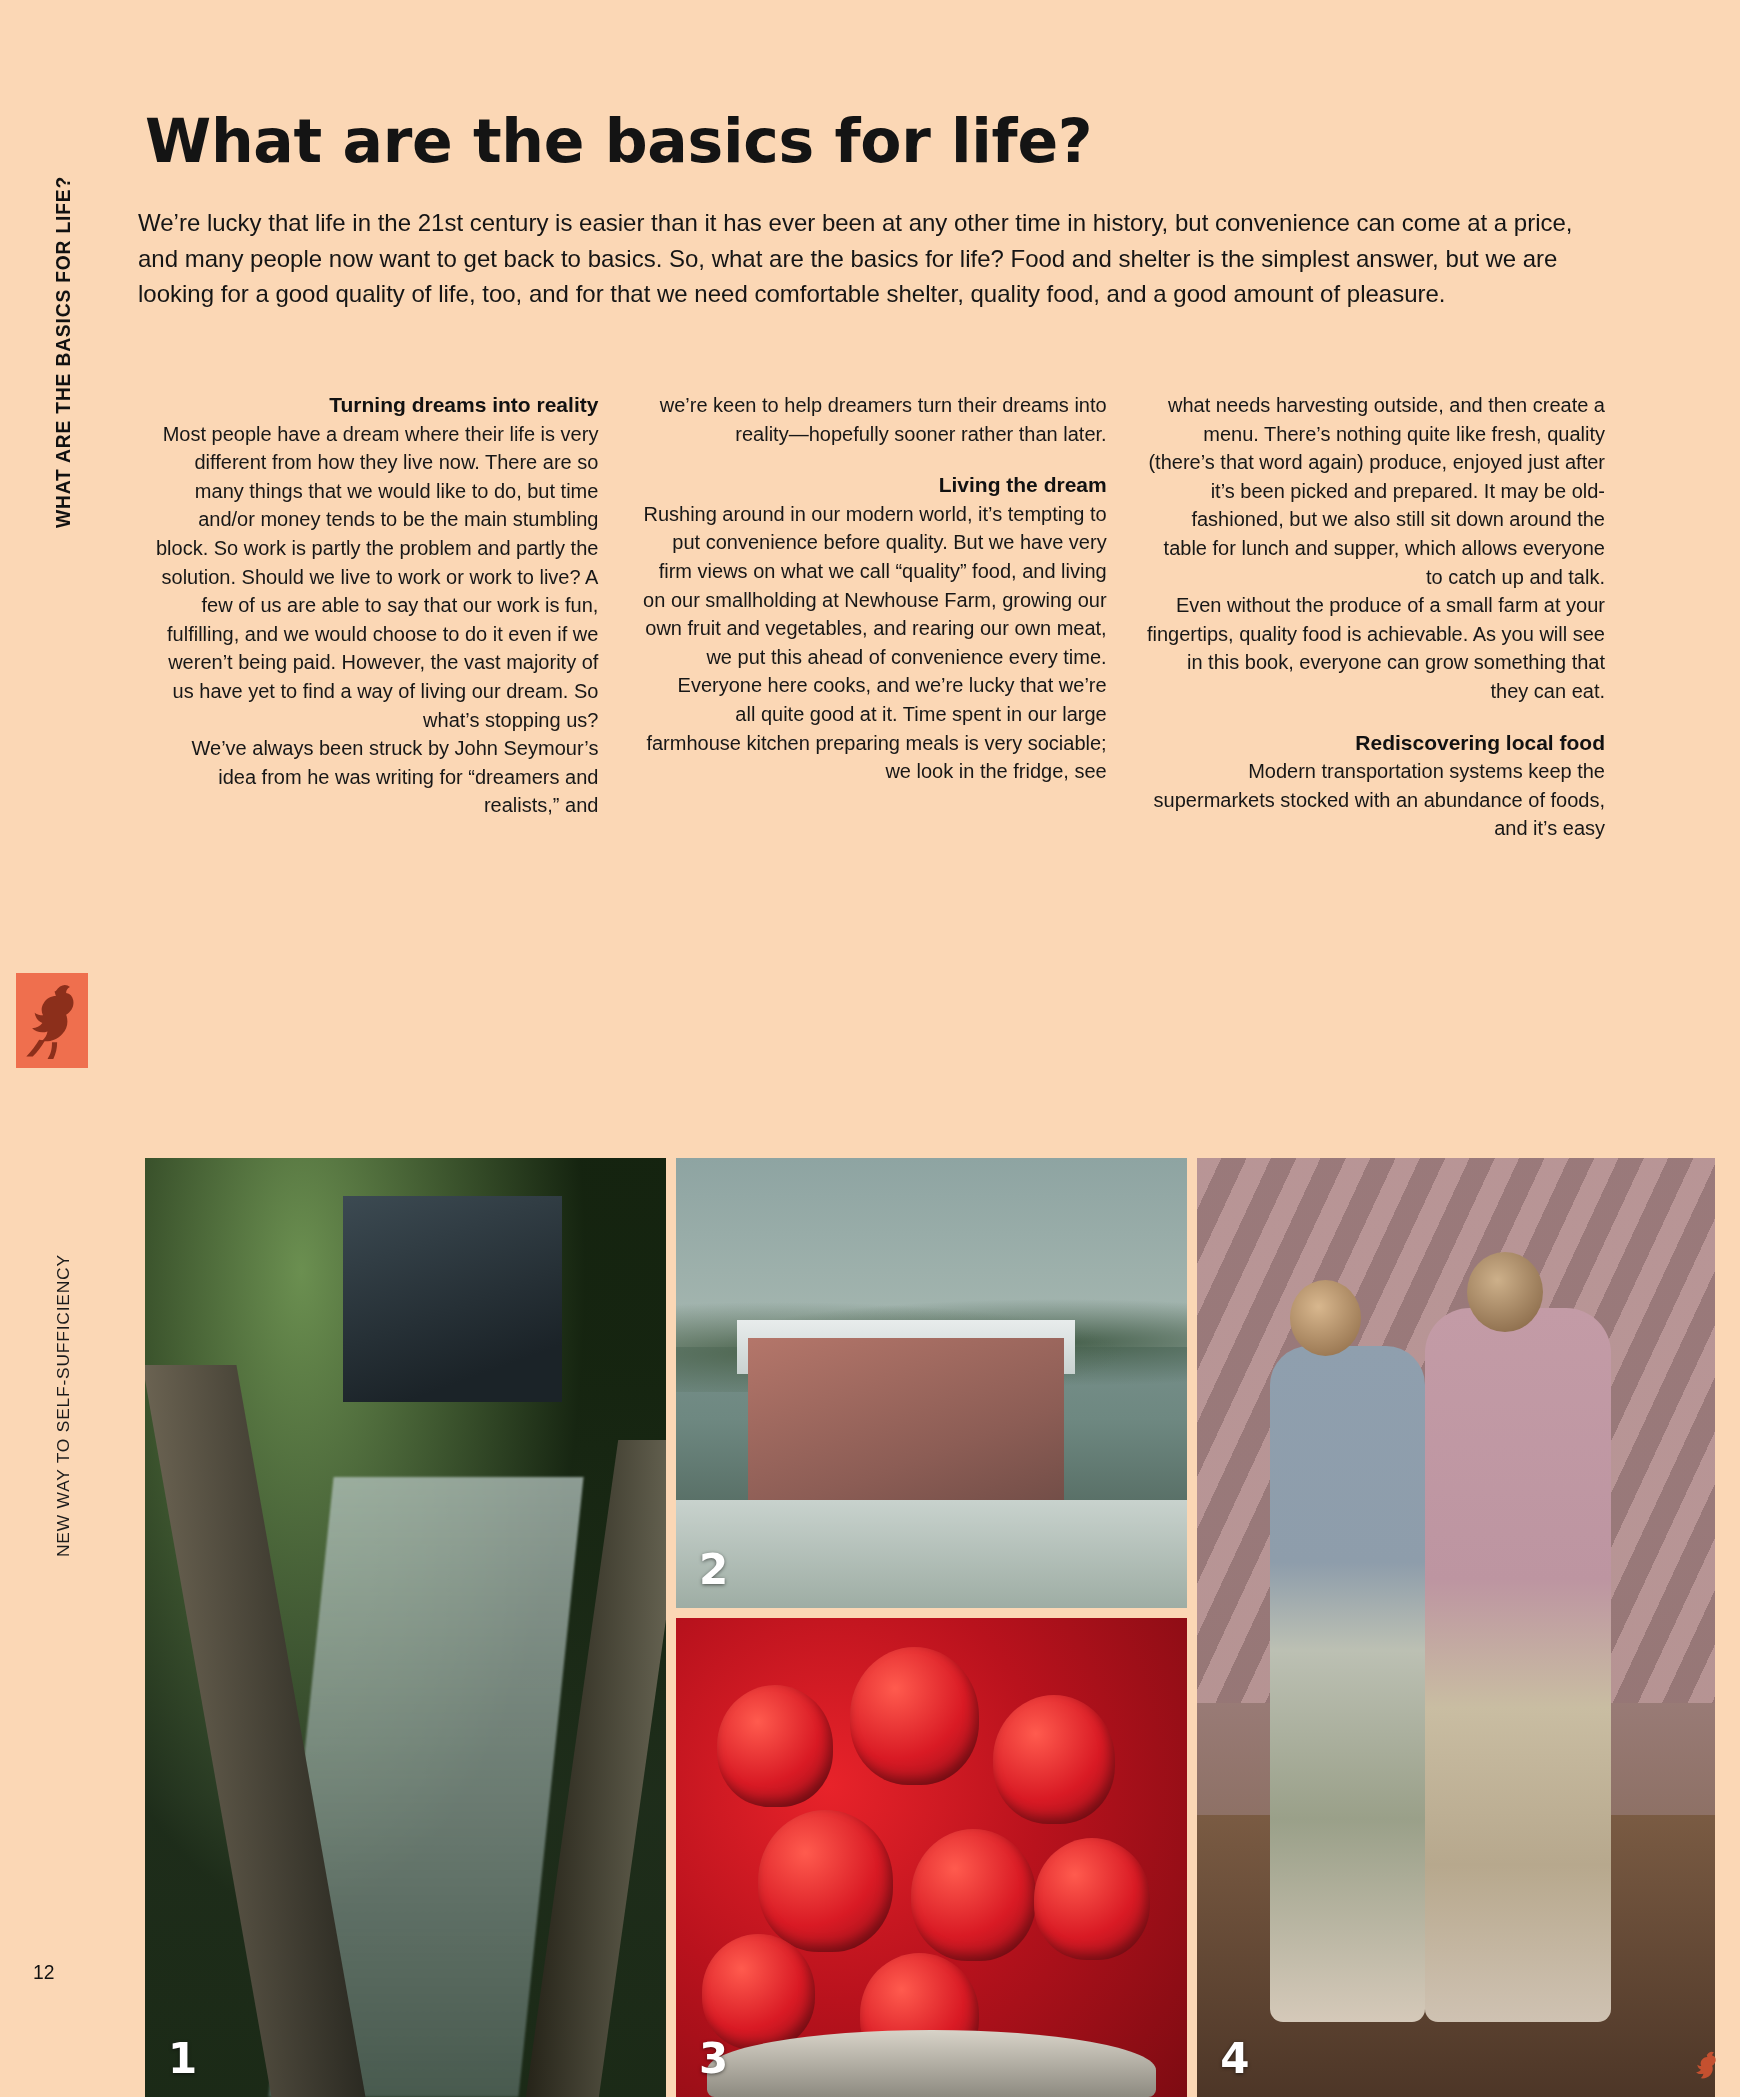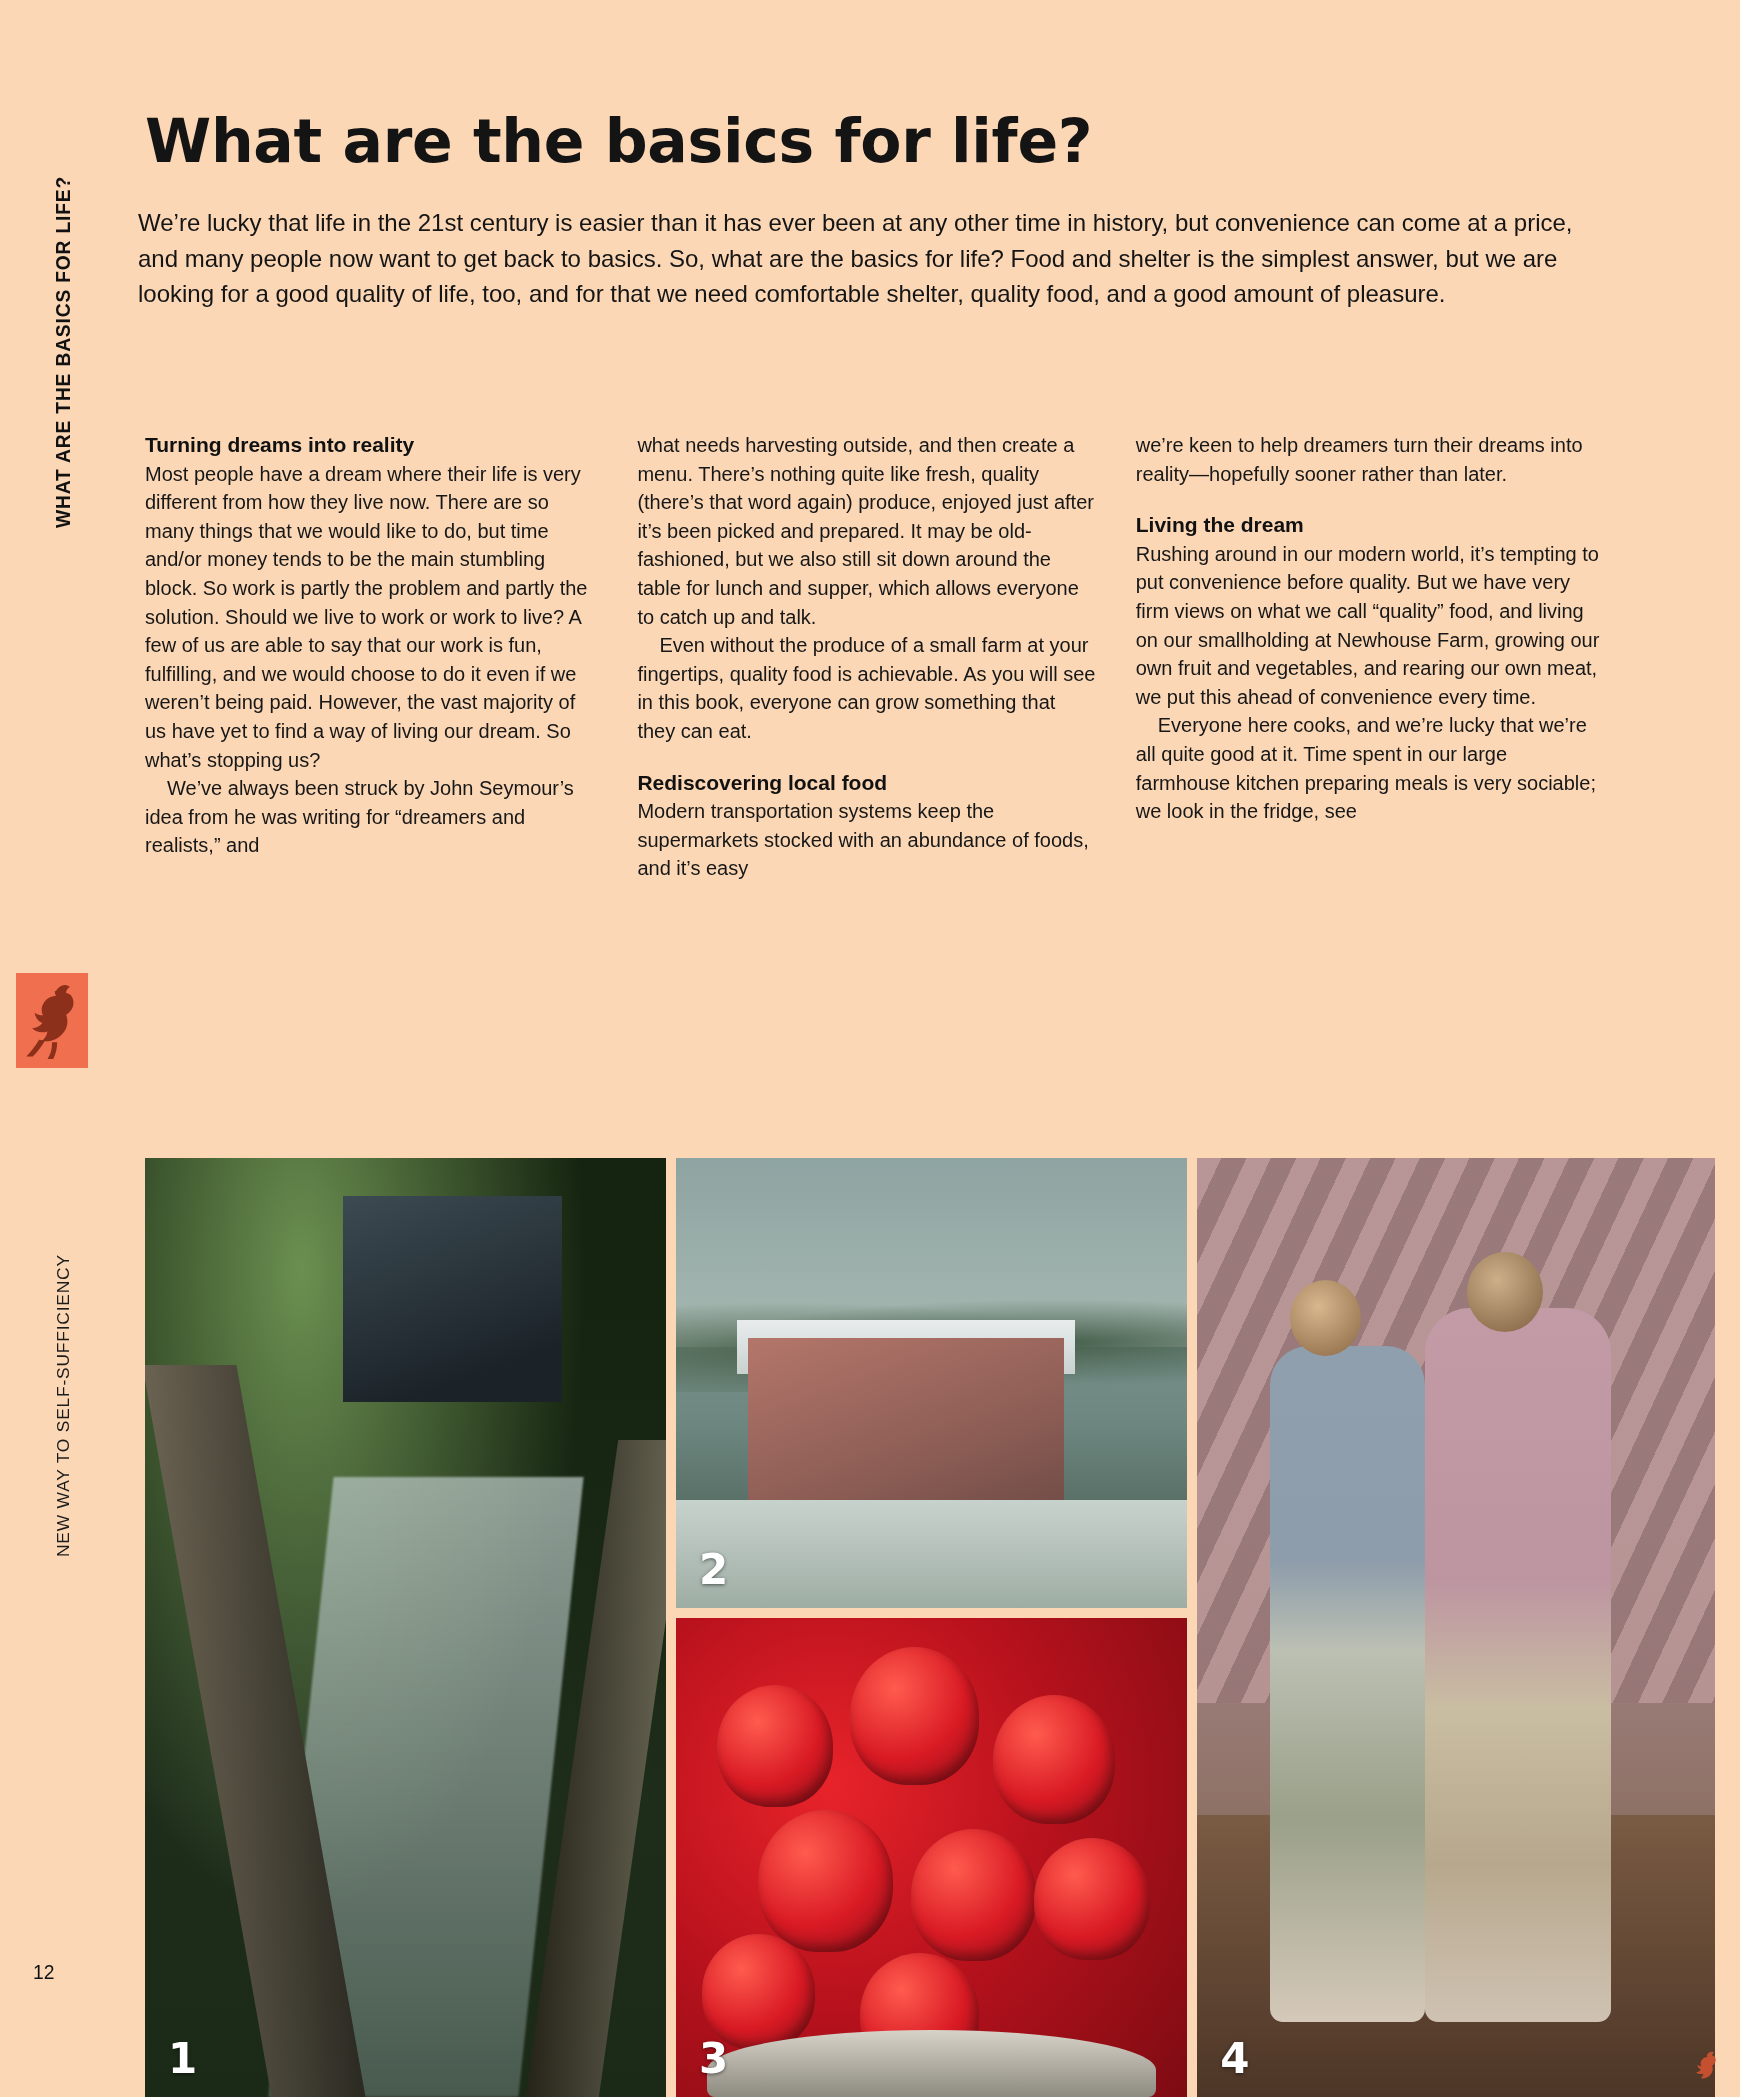--- a/index.html
+++ b/index.html
@@ -91,24 +91,25 @@
     width: 1460px;
     font-size: 24px;
     line-height: 1.48;
     color: #151515;
   }
 
   
   .cols {
     position: absolute;
     left: 145px;
-    top: 431px;
+    top: 391px;
     width: 1460px;
     display: flex;
     gap: 0;
+    text-align: right;
   }
   .col {
     width: 457px;
     margin-right: 39px;
     font-size: 20px;
     line-height: 1.43;
     color: #171717;
   }
   .col:last-child { margin-right: 0; }
   .col h3 {
@@ -263,34 +264,34 @@
   <p class="standfirst">We’re lucky that life in the 21st century is easier than it has ever been at any other time in history, but convenience can come at a price, and many people now want to get back to basics. So, what are the basics for life? Food and shelter is the simplest answer, but we are looking for a good quality of life, too, and for that we need comfortable shelter, quality food, and a good amount of pleasure.</p>
 
   <div class="cols">
 
     <div class="col col-1">
       <h3>Turning dreams into reality</h3>
       <p>Most people have a dream where their life is very different from how they live now. There are so many things that we would like to do, but time and/or money tends to be the main stumbling block. So work is partly the problem and partly the solution. Should we live to work or work to live? A few of us are able to say that our work is fun, fulfilling, and we would choose to do it even if we weren’t being paid. However, the vast majority of us have yet to find a way of living our dream. So what’s stopping us?</p>
       <p class="indent">We’ve always been struck by John Seymour’s idea from he was writing for “dreamers and realists,” and</p>
     </div>
 
+    <div class="col col-2">
+      <p>we’re keen to help dreamers turn their dreams into reality—hopefully sooner rather than later.</p>
+      <div class="spacer"></div>
+      <h3>Living the dream</h3>
+      <p>Rushing around in our modern world, it’s tempting to put convenience before quality. But we have very firm views on what we call “quality” food, and living on our smallholding at Newhouse Farm, growing our own fruit and vegetables, and rearing our own meat, we put this ahead of convenience every time.</p>
+      <p class="indent">Everyone here cooks, and we’re lucky that we’re all quite good at it. Time spent in our large farmhouse kitchen preparing meals is very sociable; we look in the fridge, see</p>
+    </div>
+
     <div class="col col-3">
       <p>what needs harvesting outside, and then create a menu. There’s nothing quite like fresh, quality (there’s that word again) produce, enjoyed just after it’s been picked and prepared. It may be old-fashioned, but we also still sit down around the table for lunch and supper, which allows everyone to catch up and talk.</p>
       <p class="indent">Even without the produce of a small farm at your fingertips, quality food is achievable. As you will see in this book, everyone can grow something that they can eat.</p>
       <div class="spacer"></div>
       <h3>Rediscovering local food</h3>
       <p>Modern transportation systems keep the supermarkets stocked with an abundance of foods, and it’s easy</p>
-    </div>
-
-    <div class="col col-2">
-      <p>we’re keen to help dreamers turn their dreams into reality—hopefully sooner rather than later.</p>
-      <div class="spacer"></div>
-      <h3>Living the dream</h3>
-      <p>Rushing around in our modern world, it’s tempting to put convenience before quality. But we have very firm views on what we call “quality” food, and living on our smallholding at Newhouse Farm, growing our own fruit and vegetables, and rearing our own meat, we put this ahead of convenience every time.</p>
-      <p class="indent">Everyone here cooks, and we’re lucky that we’re all quite good at it. Time spent in our large farmhouse kitchen preparing meals is very sociable; we look in the fridge, see</p>
     </div>
 
   </div>
 
   <div class="photos">
 
     <div class="photo p1">
       <div class="shed"></div>
       <div class="water"></div>
       <div class="rail-left"></div>

